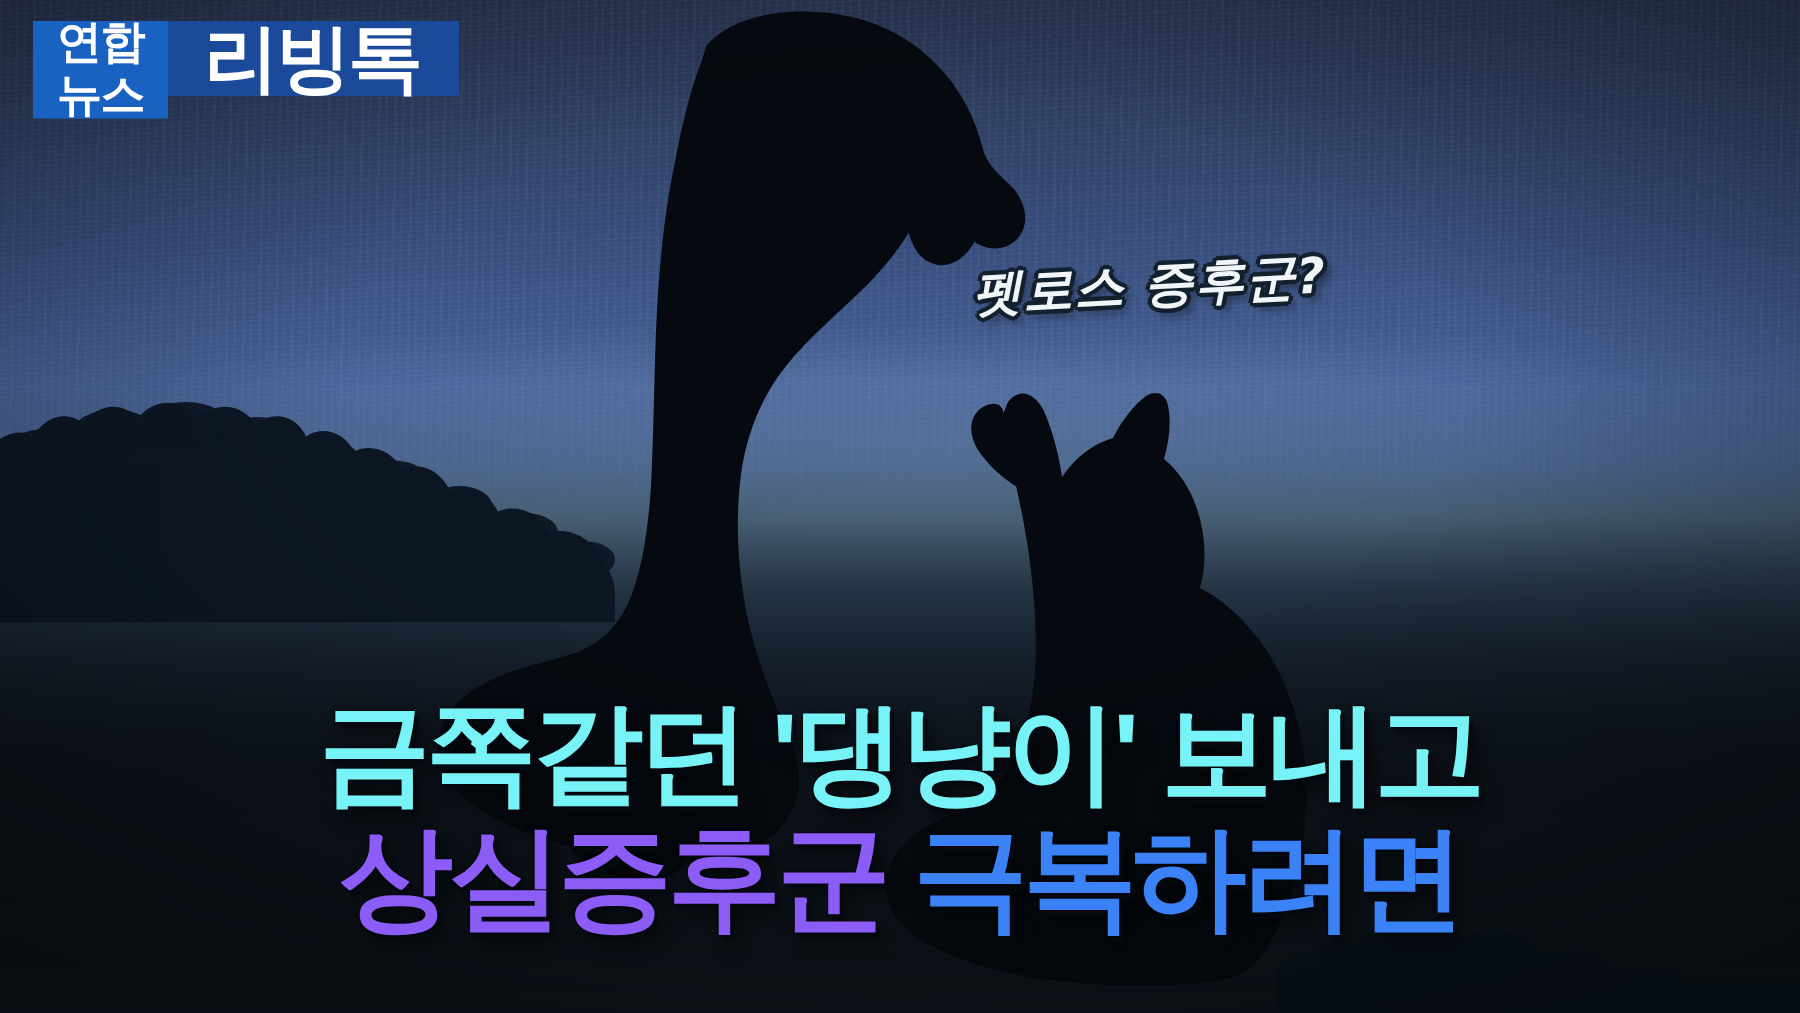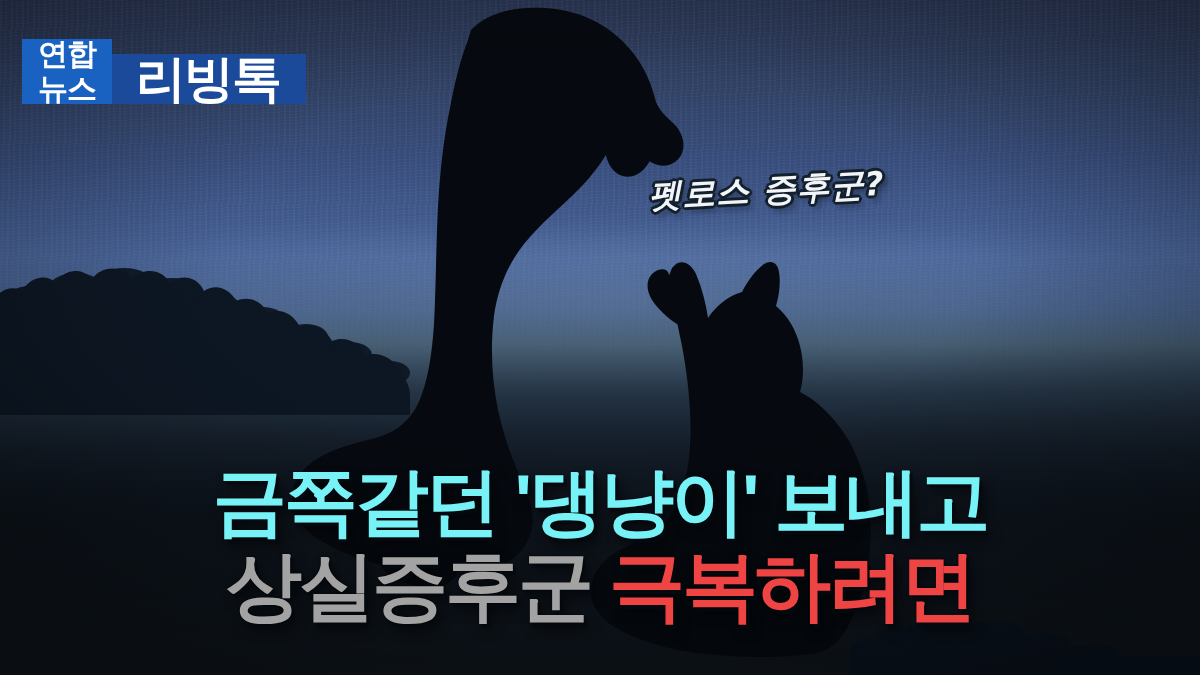--- a/index.html
+++ b/index.html
@@ -126,23 +126,23 @@
     left: 0; top: 0;
     width: 1200px;
     height: 675px;
     pointer-events: none;
   }
 
   
   .header {
     position: absolute;
     left: 22px;
-    top: 26px;
+    top: 14px;
     display: flex;
-    align-items: flex-end;
+    align-items: flex-start;
     height: 78px;
     z-index: 6;
   }
   .brand-badge {
     width: 82px;
     background: #1a62c2;
     display: flex;
     flex-direction: column;
     align-items: center;
     justify-content: center;
@@ -218,28 +218,28 @@
       0 0 2px rgba(0,0,0,.9),
       3px 4px 0 rgba(5,10,16,.85),
       5px 7px 12px rgba(0,0,0,.65);
     text-align: center;
   }
   .headline-line-2 {
     font-size: 76px;
     margin-top: 10px;
   }
   .headline-line-2 .seg-pink {
-    color: #a3a3a3;
+    color: #8b5cf6;
     text-shadow:
       0 0 2px rgba(0,0,0,.9),
       3px 4px 0 rgba(5,10,16,.85),
       5px 7px 12px rgba(0,0,0,.65);
   }
   .headline-line-2 .seg-white {
-    color: #ef4444;
+    color: #3b82f6;
     text-shadow:
       0 0 2px rgba(0,0,0,.9),
       3px 4px 0 rgba(5,10,16,.85),
       5px 7px 12px rgba(0,0,0,.65);
   }
   .seg-gap { display: inline-block; width: 18px; }
 </style>
 </head>
 <body>
 

